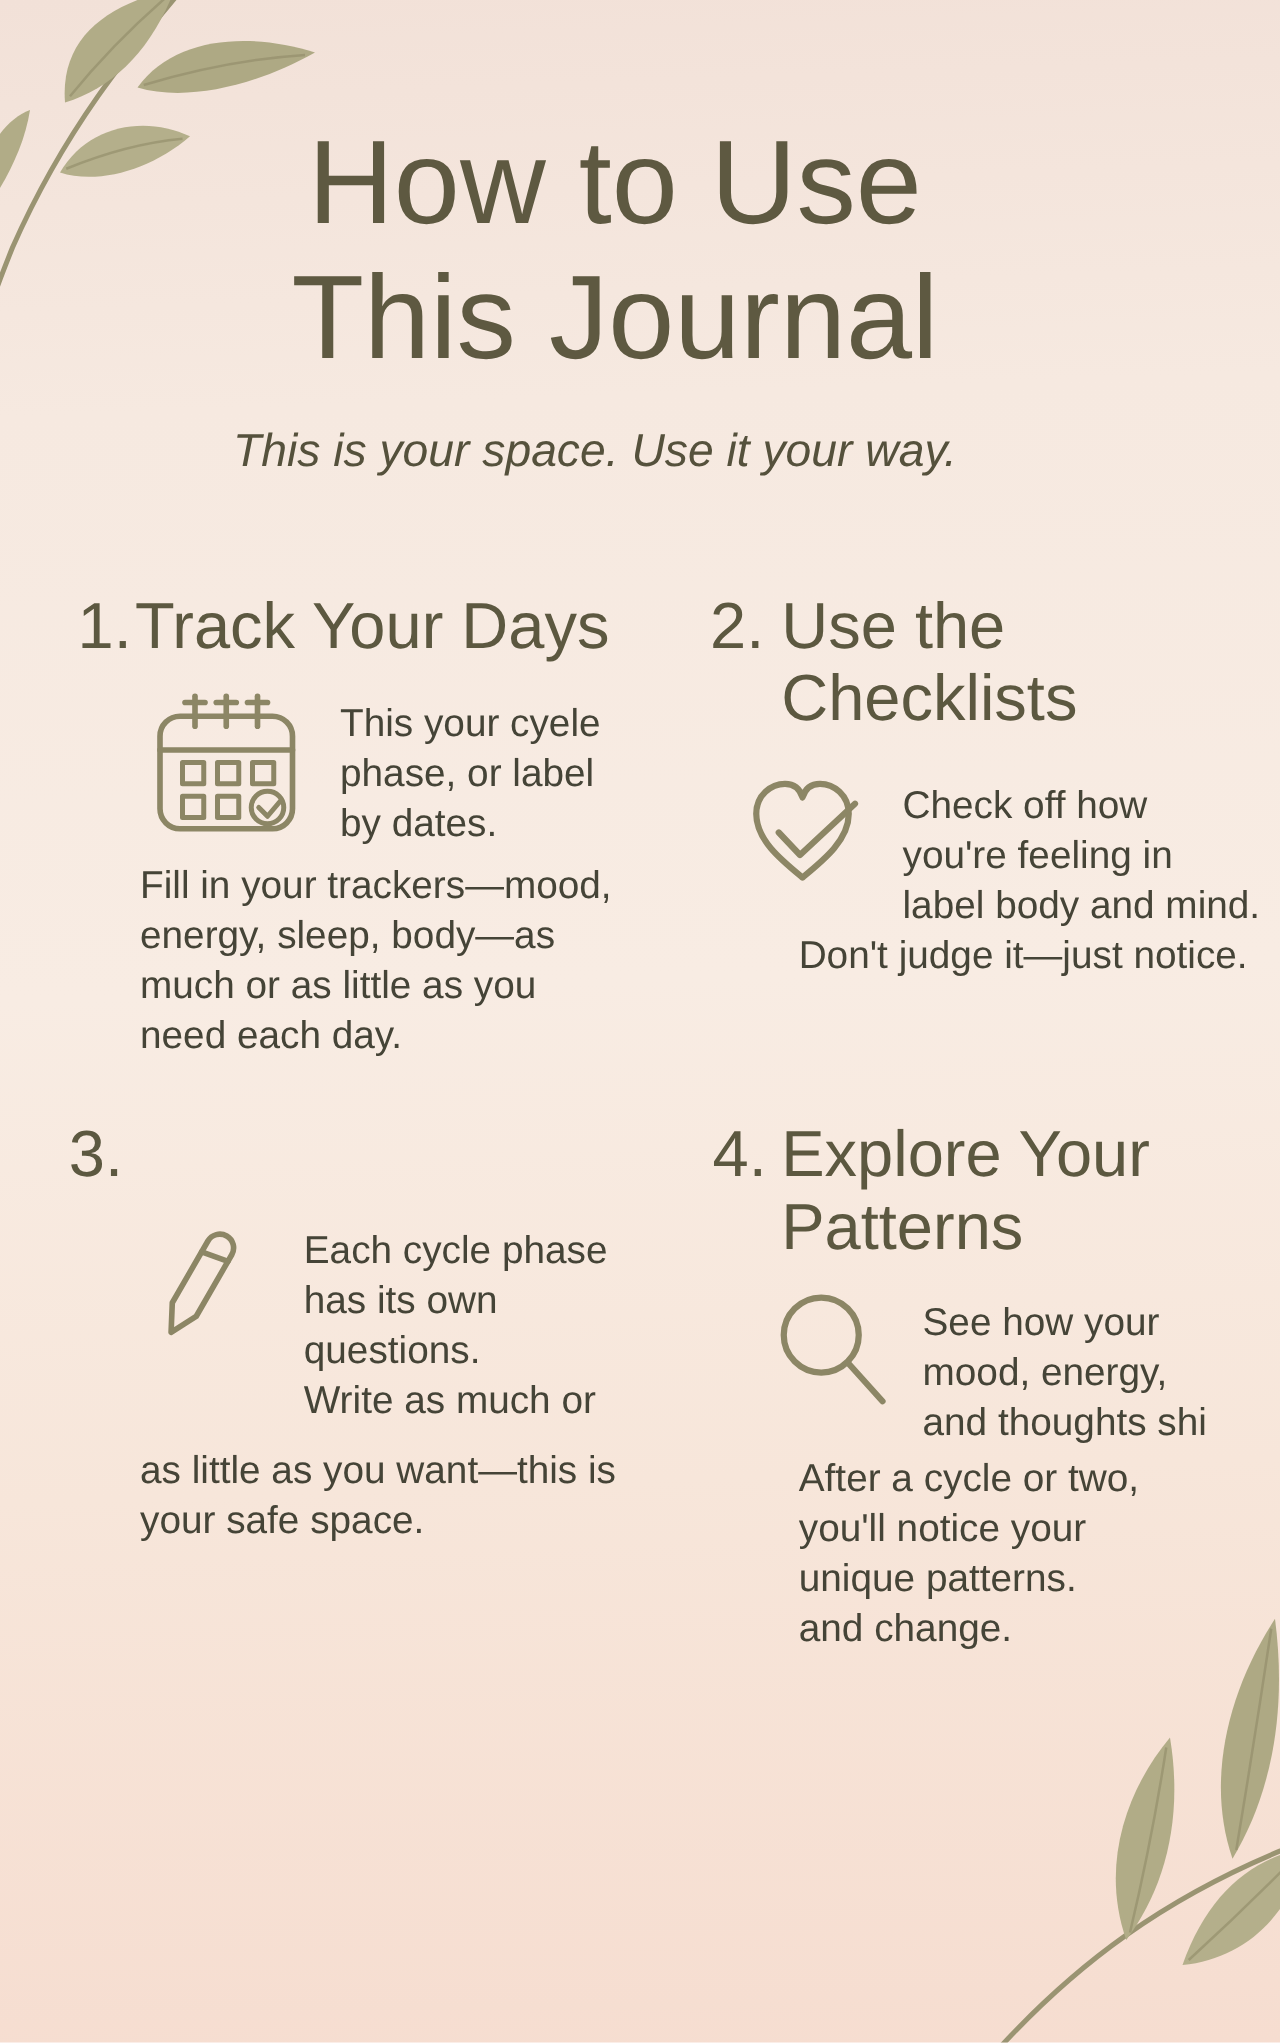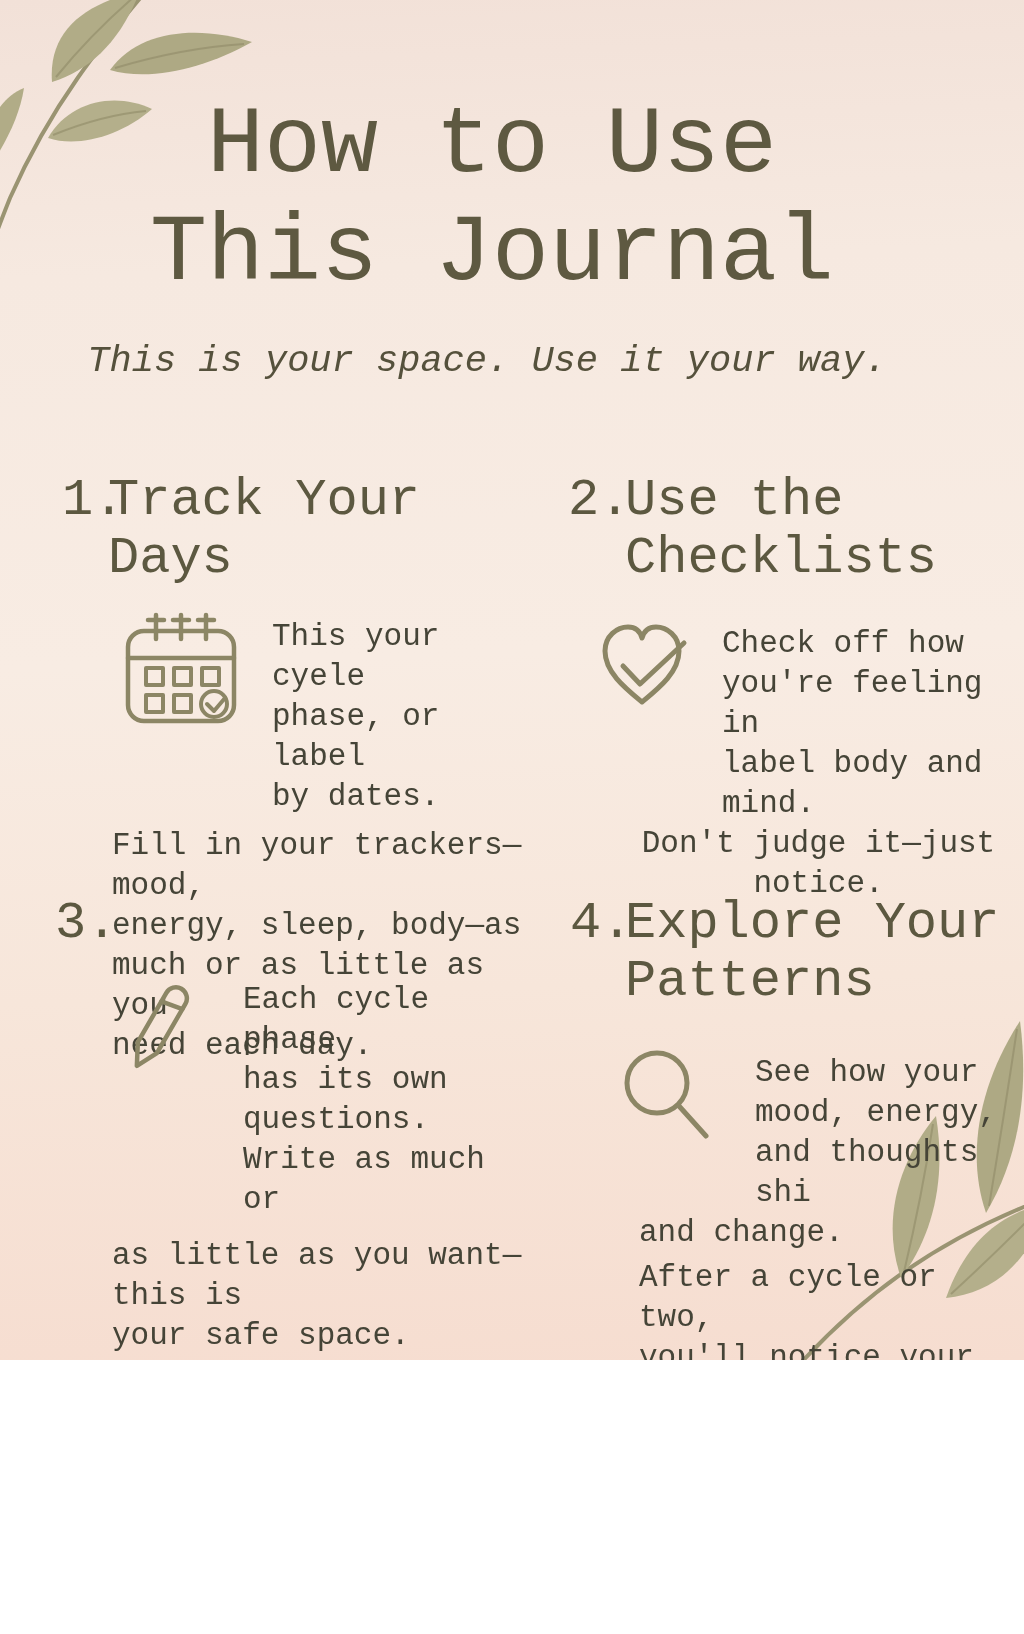--- a/index.html
+++ b/index.html
@@ -1,32 +1,32 @@
 <!DOCTYPE html>
 <html><head>
 <meta charset="utf-8">
 <style>
   html,body{margin:0;padding:0;}
   .page{
     position:relative;
-    width:1024px;height:1360px;
+    width:1024px;height:1634px;
     overflow:hidden;
-    font-family:Liberation Mono, monospace;
+    font-family:Liberation Sans, sans-serif;
     background:linear-gradient(178deg,
       #f2e1d8 0%, #f6e9e0 20%, #f8ece3 48%, #f7e6da 72%, #f6ddd0 100%);
   }
   .deco{position:absolute;pointer-events:none;}
   .title{
     position:absolute;left:0;top:92px;width:984px;
     text-align:center;color:#5e5941;
     font-size:95px;line-height:108px;
     white-space:pre-line;
   }
   .subtitle{
-    position:absolute;left:15px;top:338px;width:944px;
+    position:absolute;left:4px;top:338px;width:944px;
     text-align:center;color:#55513c;
     font-style:italic;font-size:37px;line-height:46px;
   }
   .section{position:absolute;}
   .sec-heading{display:flex;color:#5c5840;font-size:52px;line-height:58px;}
   .sec-num{flex:0 0 auto;}
   .sec-heading-text{flex:1 1 auto;}
   .lines{white-space:pre-line;}
   .sec-body{color:#454437;font-size:31px;line-height:40px;}
   .icon-row{display:flex;align-items:flex-start;}
@@ -49,21 +49,21 @@
   .s2 .para1{margin-top:0;margin-left:-12px;text-align:center;}
   .s3{left:55px;top:895px;width:480px;}
   .s3 .sec-num{width:53px;}
   .s3 .sec-body{margin-left:53px;}
   .s3 .icon-row{margin-top:21px;}
   .s3 .icon{margin-left:9px;margin-right:46px;}
   .s3 .para1{margin-top:16px;padding-left:4px;}
   .s4{left:570px;top:895px;width:454px;}
   .s4 .sec-num{width:55px;}
   .s4 .sec-body{margin-left:55px;}
-  .s4 .icon-row{margin-top:36px;gap:17px;}
+  .s4 .icon-row{margin-top:21px;}
   .s4 .icon{margin-left:-5px;margin-right:28px;}
   .s4 .para1{margin-top:0;padding-left:14px;}
   .s4 .para2{margin-top:5px;padding-left:14px;}
 </style>
 </head>
 <body>
 
 <div class="page">
 
   <svg class="deco" style="left:-10px;top:-12px" width="272" height="282" viewBox="0 0 272 282">
@@ -186,20 +186,20 @@
         <span class="icon">
           <svg width="90" height="92" viewBox="0 0 90 92" fill="none" stroke="#8c8665" stroke-width="5" stroke-linecap="round">
             <circle cx="37" cy="36" r="30"></circle>
             <line x1="59" y1="59" x2="86" y2="89"></line>
           </svg>
         </span>
         <div class="beside lines">See how your
 mood, energy,
 and thoughts shi</div>
       </div>
-      <div class="para para1 lines">and change.</div>
       <div class="para para2 lines">After a cycle or two,
 you'll notice your
 unique patterns.</div>
+      <div class="para para1 lines">and change.</div>
     </div>
   </div>
 
 </div>
 
 </body></html>

